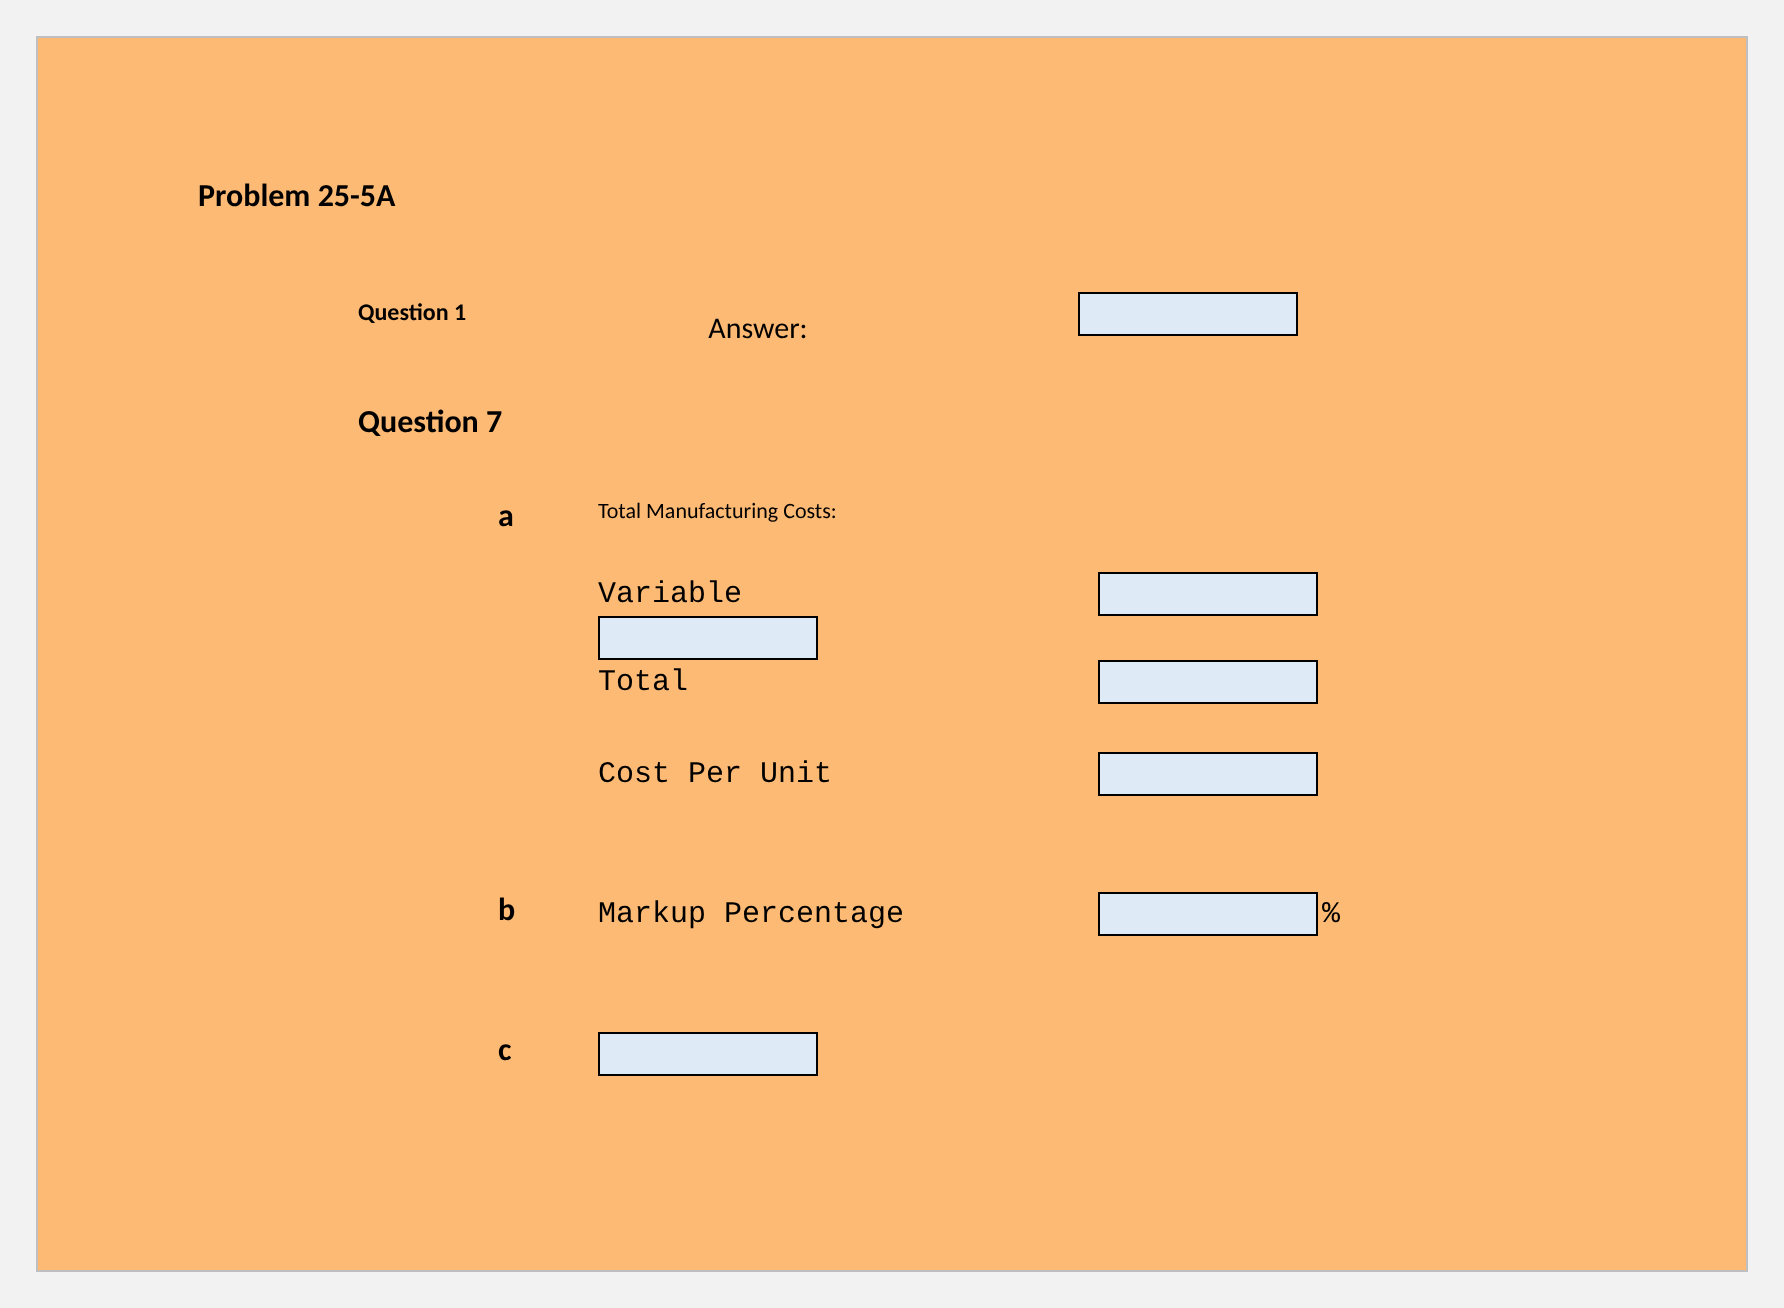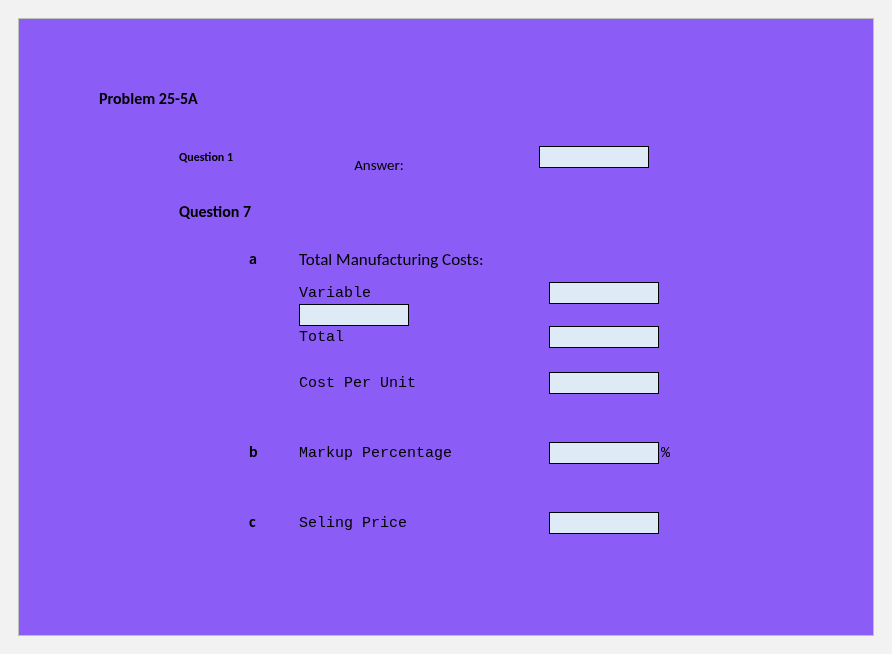--- a/index.html
+++ b/index.html
@@ -8,21 +8,21 @@
       box-sizing: border-box;
     }
     body {
       background: #f2f2f2;
       font-family: Calibri, Arial, sans-serif;
       width: 892px;
       height: 654px;
       padding: 18px;
     }
     .page {
-      background: #8b5cf6;
+      background: #fdba74;
       border: 1px solid #bfbfbf;
       width: 100%;
       height: 100%;
       padding: 70px 60px 40px 80px;
     }
     .problem-title {
       font-weight: bold;
       font-size: 16px;
       color: #000;
       margin-bottom: 32px;
@@ -80,23 +80,23 @@
       align-items: center;
       min-height: 22px;
       font-family: Liberation Mono, monospace;
     }
     .content-label {
       font-size: 15px;
       color: #000;
       width: 250px;
     }
     .section-title {
-      font-size: 17px;
+      font-size: 11px;
       color: #000;
-      margin-bottom: 12px;
+      margin-bottom: 24px;
     }
     .spacer {
       height: 24px;
     }
     .spacer-lg {
       height: 40px;
     }
     .percent-sign {
       font-size: 15px;
       margin-left: 2px;
@@ -157,21 +157,20 @@
         </div>
       </div>
     </div>
 
     <div class="spacer-lg"></div>
 
     <div class="part-row">
       <div class="part-letter">c</div>
       <div class="part-content">
         <div class="content-row">
-          <div class="content-label">Seling Price</div>
           <div class="input-box"></div>
         </div>
       </div>
     </div>
 
   </div>
 
 </div>
 
 </body></html>

